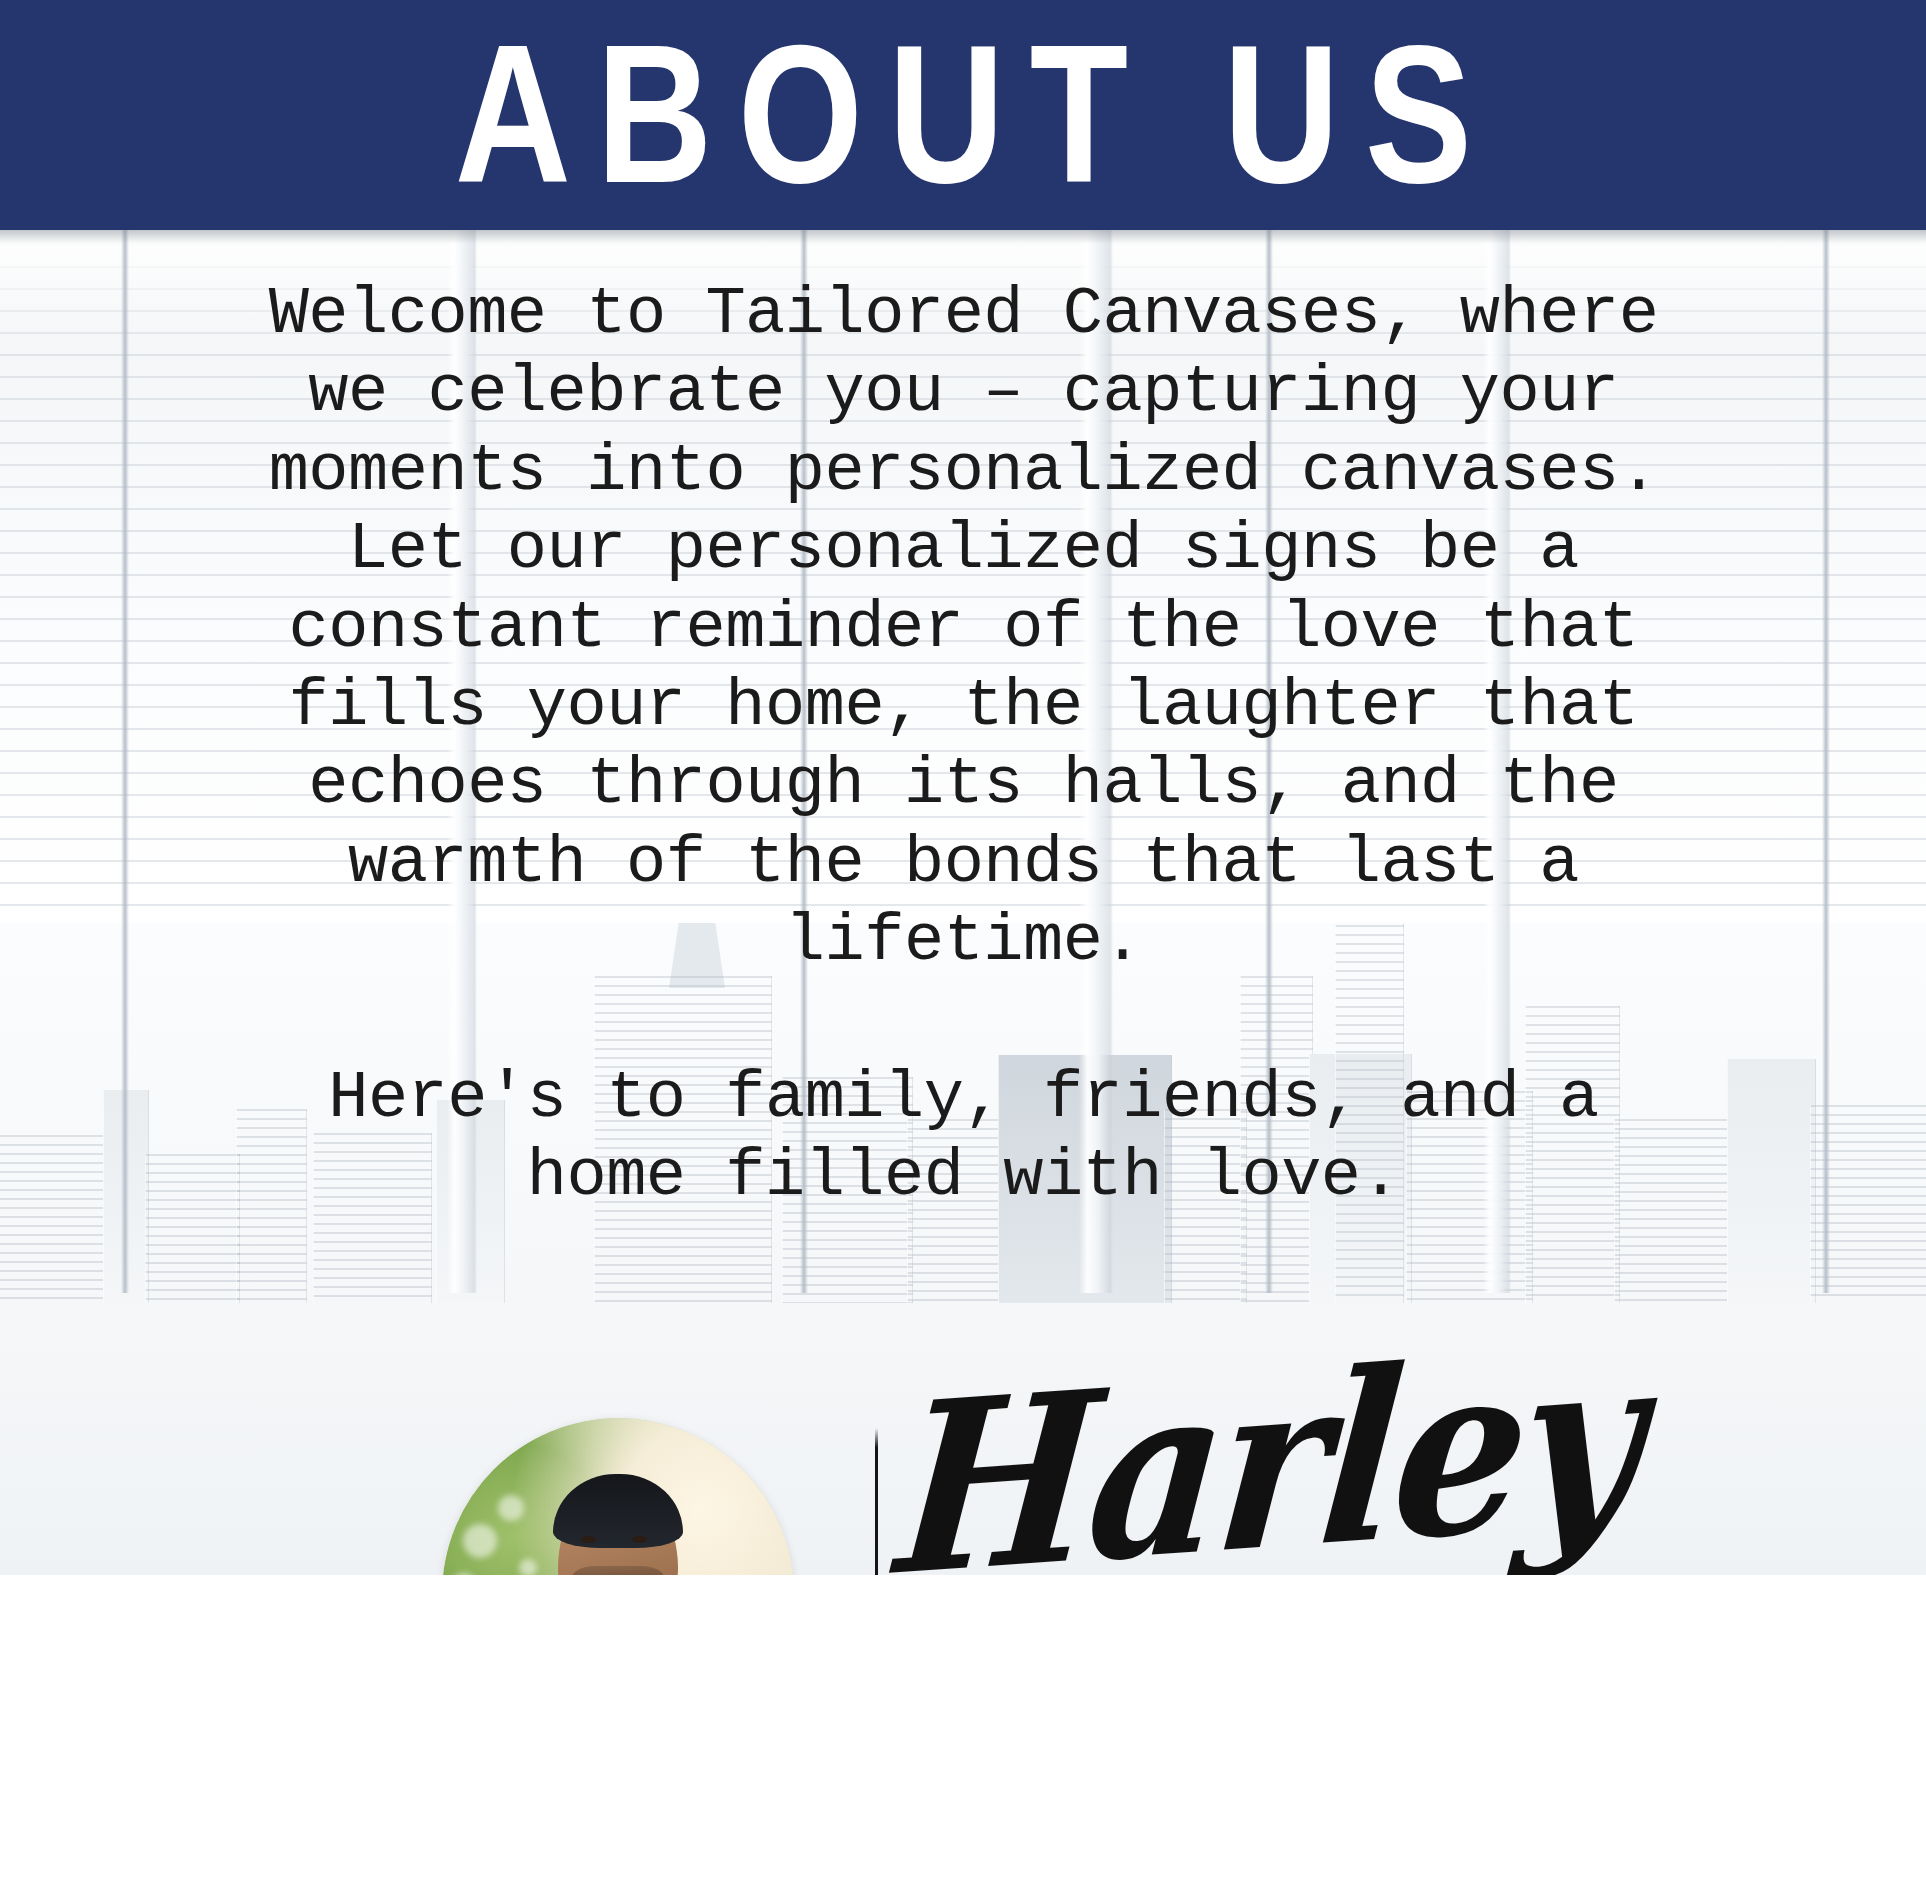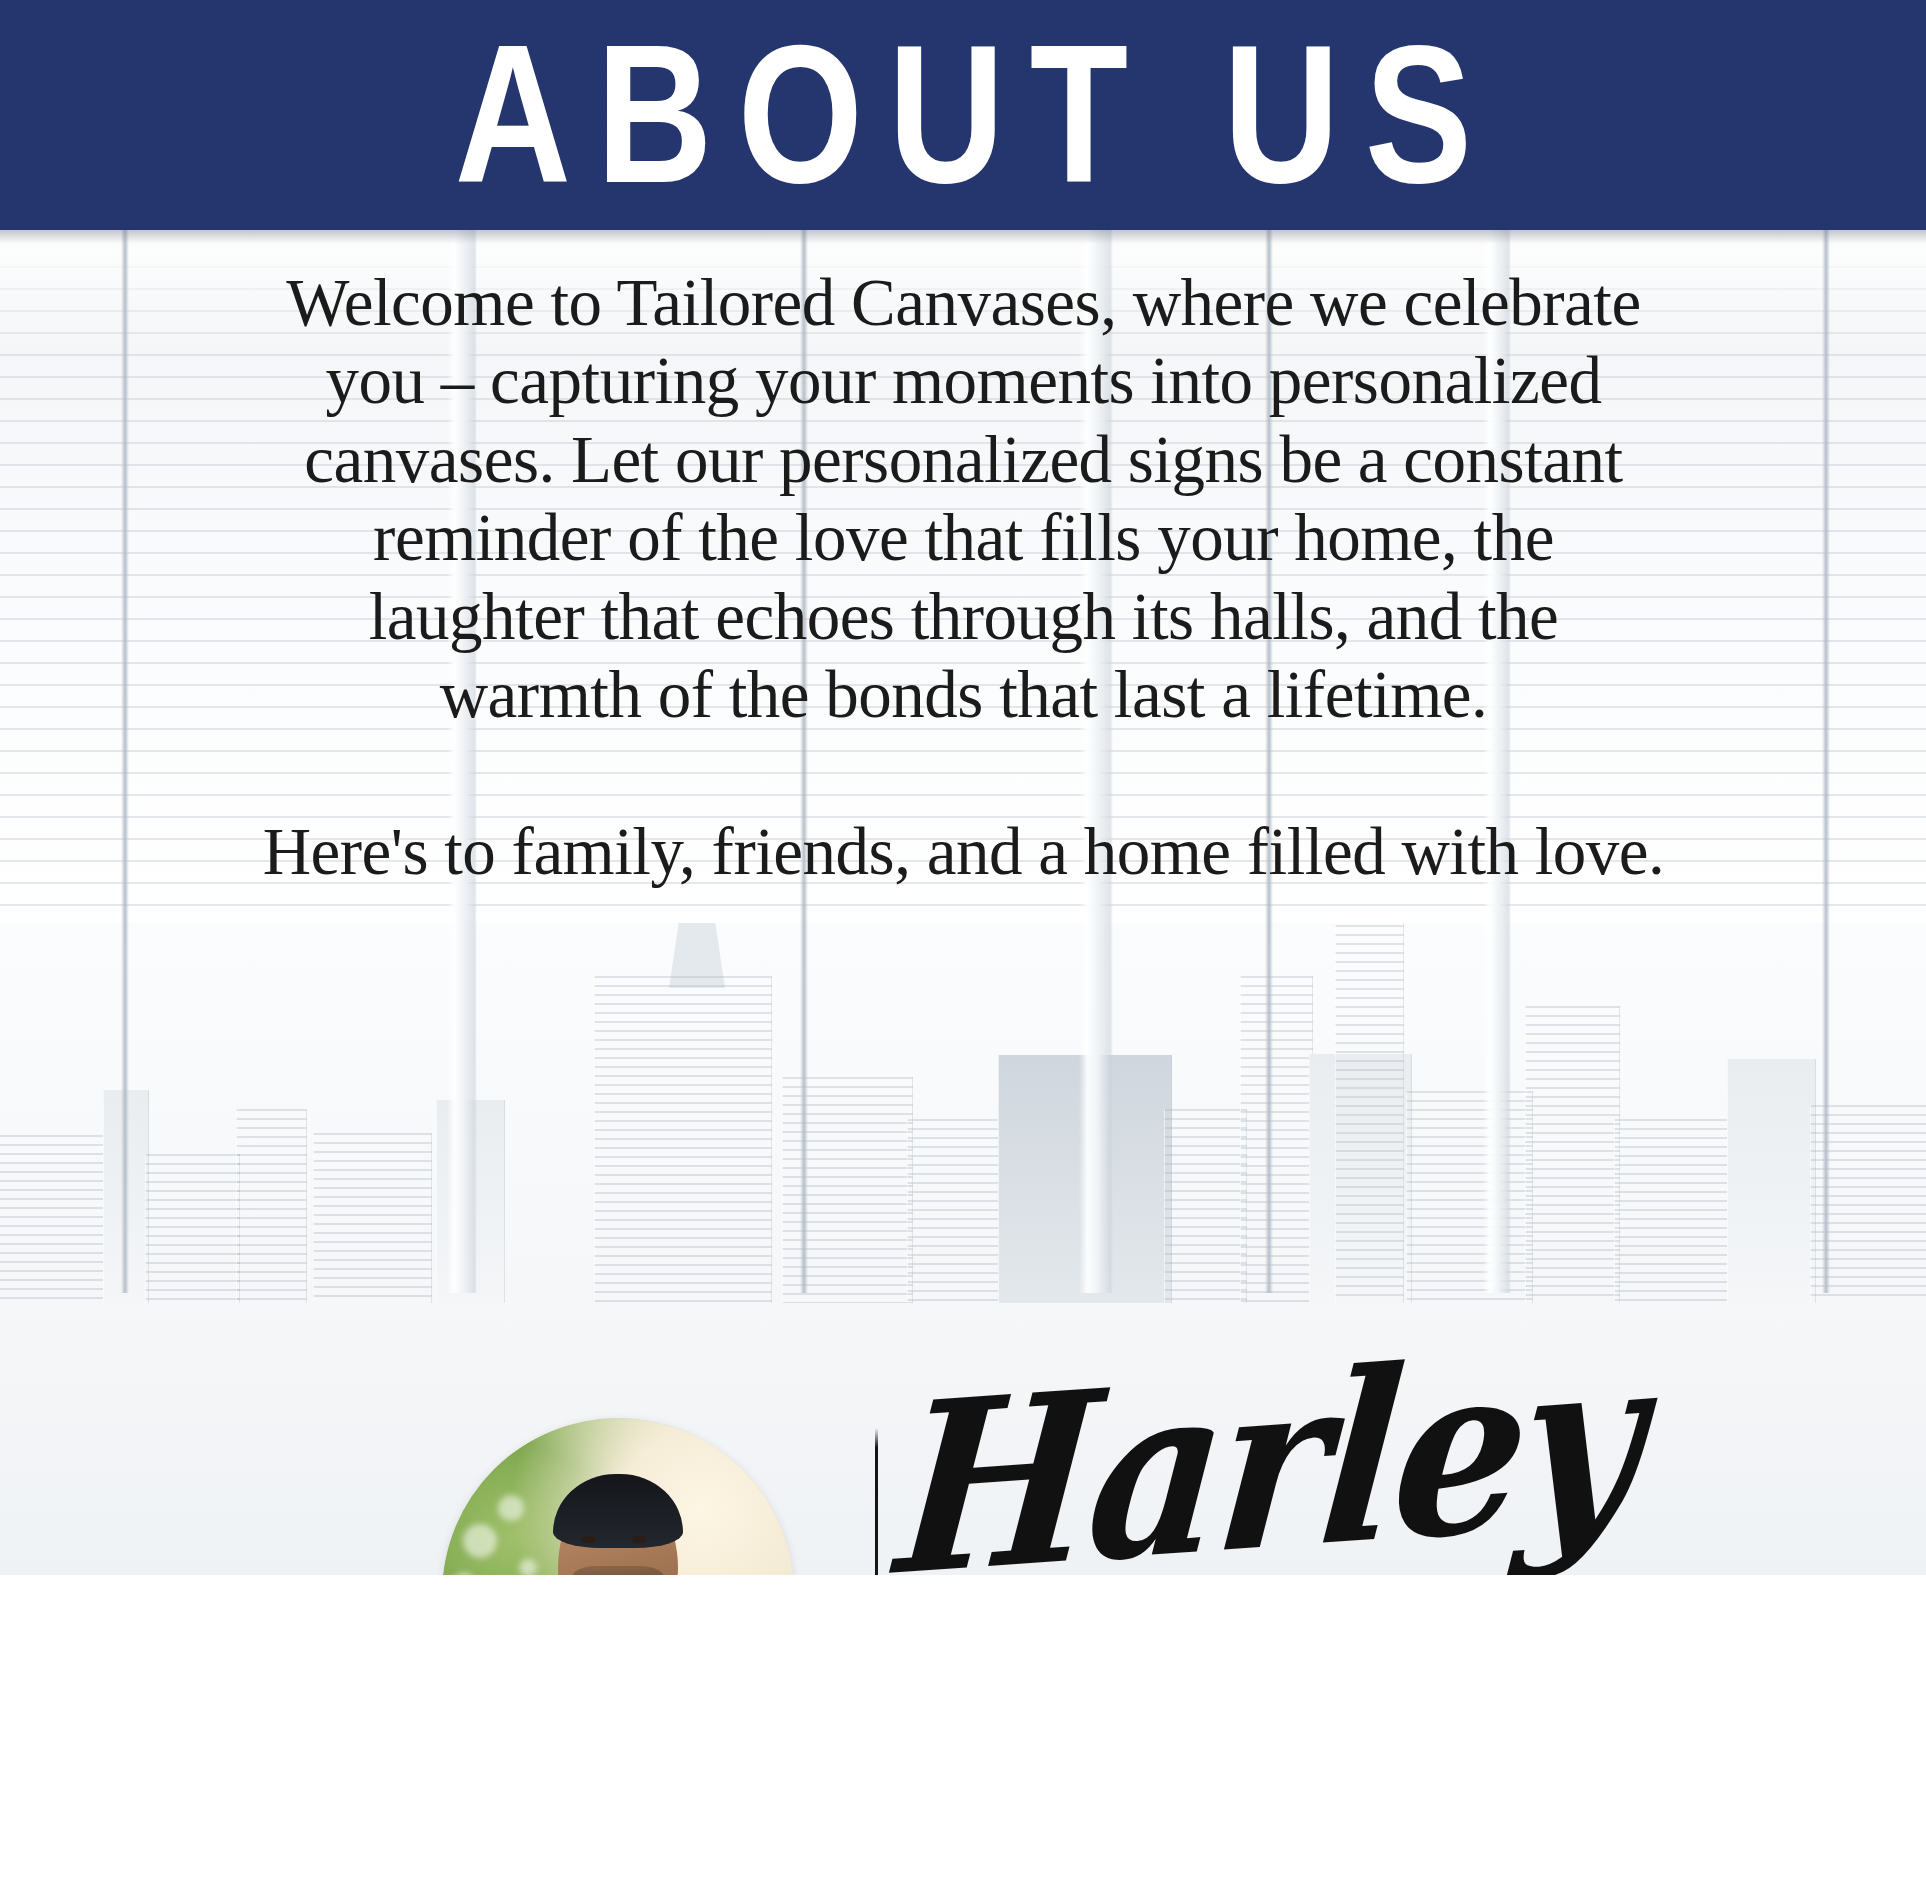--- a/index.html
+++ b/index.html
@@ -122,25 +122,25 @@
   .header-shadow {
     position:absolute; left:0; right:0; top:230px; height:14px;
     background:linear-gradient(to bottom, rgba(120,128,138,.45), rgba(255,255,255,0));
     z-index:5;
   }
 
   
   .body-copy {
     position:absolute;
     left:50%; transform:translateX(-50%);
-    top:263px;
+    top:275px;
     width:1406px;
     text-align:center;
     color:#1b1b1b;
-    font-family:Liberation Serif, serif;
+    font-family:Liberation Mono, monospace;
     font-size:67px;
     line-height:1.17;
     letter-spacing:-0.5px;
     z-index:4;
   }
   .body-copy p { margin:0; }
   .body-copy p + p { margin-top:1.17em; }
 
   
   .founder-block { position:absolute; left:0; top:1406px; width:100%; height:416px; z-index:6; }

